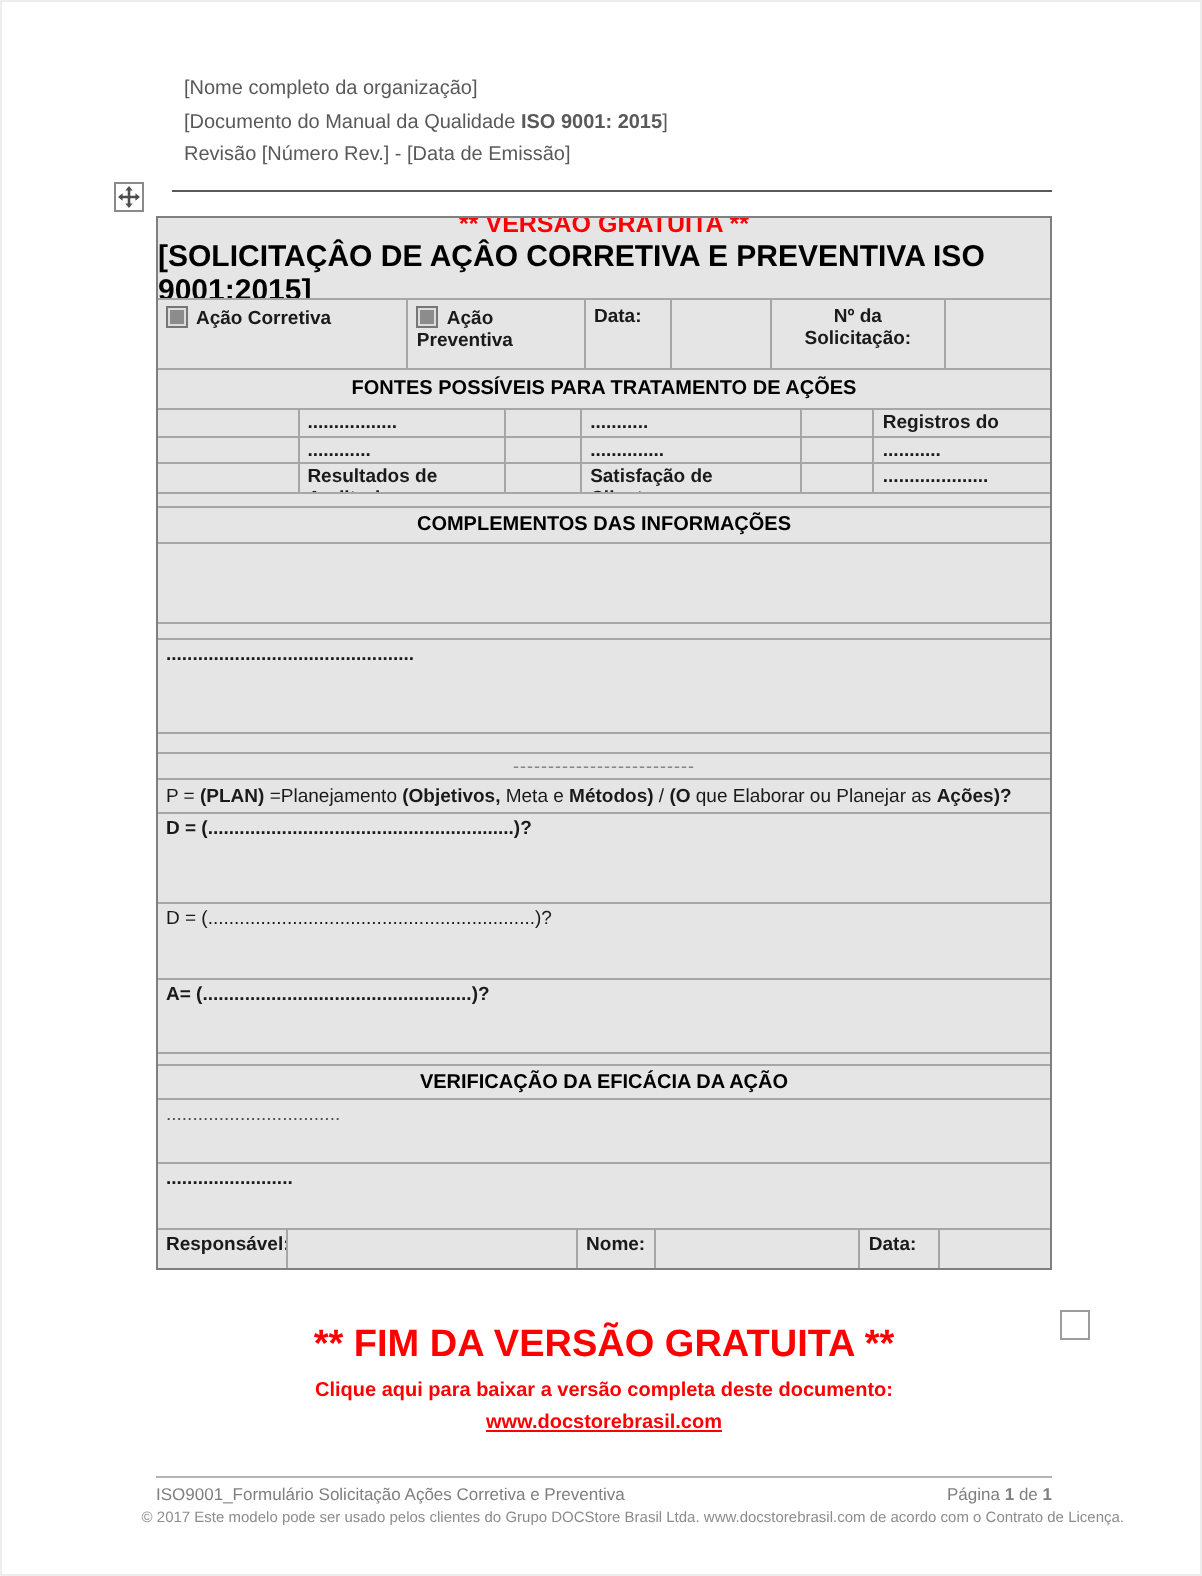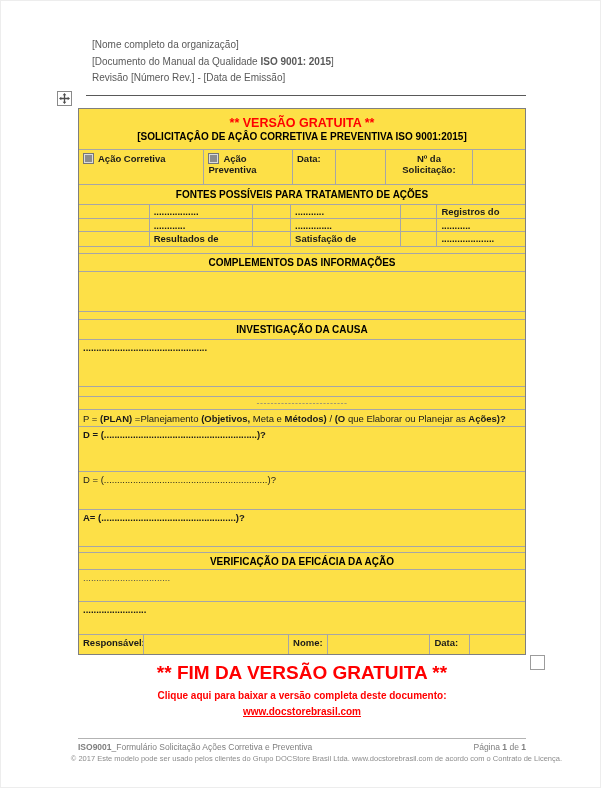--- a/index.html
+++ b/index.html
@@ -8,31 +8,31 @@
 
   
   .doc-header { position:absolute; left:91px; top:36px; color:#595959; font-size:10px; line-height:16.5px; }
   .header-rule { position:absolute; left:85px; top:94px; width:440px; border-top:1.3px solid #595959; }
 
   
   .move-handle { position:absolute; left:56px; top:90px; width:15px; height:15px; border:1px solid #8a8a8a;
                  display:flex; align-items:center; justify-content:center; background:#fff; }
 
   
-  .form-table { position:absolute; left:77px; top:107px; width:448px; border:1px solid #7f7f7f; background:#fde047; }
+  .form-table { position:absolute; left:77px; top:107px; width:448px; border:1px solid #7f7f7f; background:#e5e5e5; }
   .trow { display:flex; border-bottom:1px solid #a6a6a6; overflow:hidden; }
   .trow:last-child { border-bottom:none; }
   .tc { border-right:1px solid #a6a6a6; padding:2px 4px; font-size:9.5px; color:#1a1a1a; overflow:hidden; }
   .tc:last-child { border-right:none; }
   .bold { font-weight:bold; }
   .gray-dash { color:#7f7f7f; font-size:9px; letter-spacing:0.5px; }
 
   .r-title      { height:41px; flex-direction:column; align-items:center; justify-content:center; display:flex; }
   .banner-red   { color:#FF0000; font-weight:bold; font-size:12.5px; }
-  .form-title   { color:#000; font-weight:bold; font-size:10px; margin-top:1px; }
+  .form-title   { color:#000; font-weight:bold; font-size:15px; margin-top:1px; }
 
   .r-check  { height:35px; }
   .r-check .tc { padding-top:3px; }
   .checkbox { display:inline-block; width:11px; height:11px; border:1px solid #767676; background:#dcdcdc;
               vertical-align:-2px; margin-right:4px; position:relative; }
   .checkbox::after { content:""; position:absolute; left:1px; top:1px; width:7px; height:7px; background:#8c8c8c; }
 
   .r-h { align-items:center; justify-content:center; display:flex; font-weight:bold; font-size:10px; }
   .r-fontes .tc { padding-top:1px; padding-bottom:0; }
 
@@ -117,21 +117,20 @@
       <div class="tc cw-b6 bold">....................</div>
     </div>
 
     <div class="trow" style="height:7px"></div>
 
     <div class="trow r-h" style="height:18px">COMPLEMENTOS DAS INFORMAÇÕES</div>
     <div class="trow" style="height:40px"></div>
 
     <div class="trow" style="height:8px"></div>
 
-    <div class="trow r-h" style="height:20px">INVESTIGAÇÃO DA CAUSA</div>
     <div class="trow" style="height:47px">
       <div class="tc bold" style="width:100%">...............................................</div>
     </div>
 
     <div class="trow" style="height:10px"></div>
     <div class="trow" style="height:13px; align-items:center; justify-content:center">
       <span class="gray-dash">--------------------------</span>
     </div>
 
     <div class="trow" style="height:17px; align-items:center">
@@ -171,18 +170,18 @@
   <div class="resize-handle"></div>
 
   <div class="free-end">
     <div class="end-banner">** FIM DA VERSÃO GRATUITA **</div>
     <div class="dl-text">Clique aqui para baixar a versão completa deste documento:</div>
     <a>www.docstorebrasil.com</a>
   </div>
 
   <div class="footer-rule"></div>
   <div class="footer-l1">
-    <span><span style="font-weight: bold;">ISO9001</span><span>_Formulário Solicitação Ações Corretiva e Preventiva</span></span>
+    <span><span style="font-weight: normal;">ISO9001</span><span>_Formulário Solicitação Ações Corretiva e Preventiva</span></span>
     <span><span>Página </span><span style="font-weight: bold;">1</span><span> de </span><span style="font-weight: bold;">1</span></span>
   </div>
   <div class="footer-l2">© 2017 Este modelo pode ser usado pelos clientes do Grupo DOCStore Brasil Ltda. www.docstorebrasil.com de acordo com o Contrato de Licença.</div>
 
 </div>
 
 </body></html>

